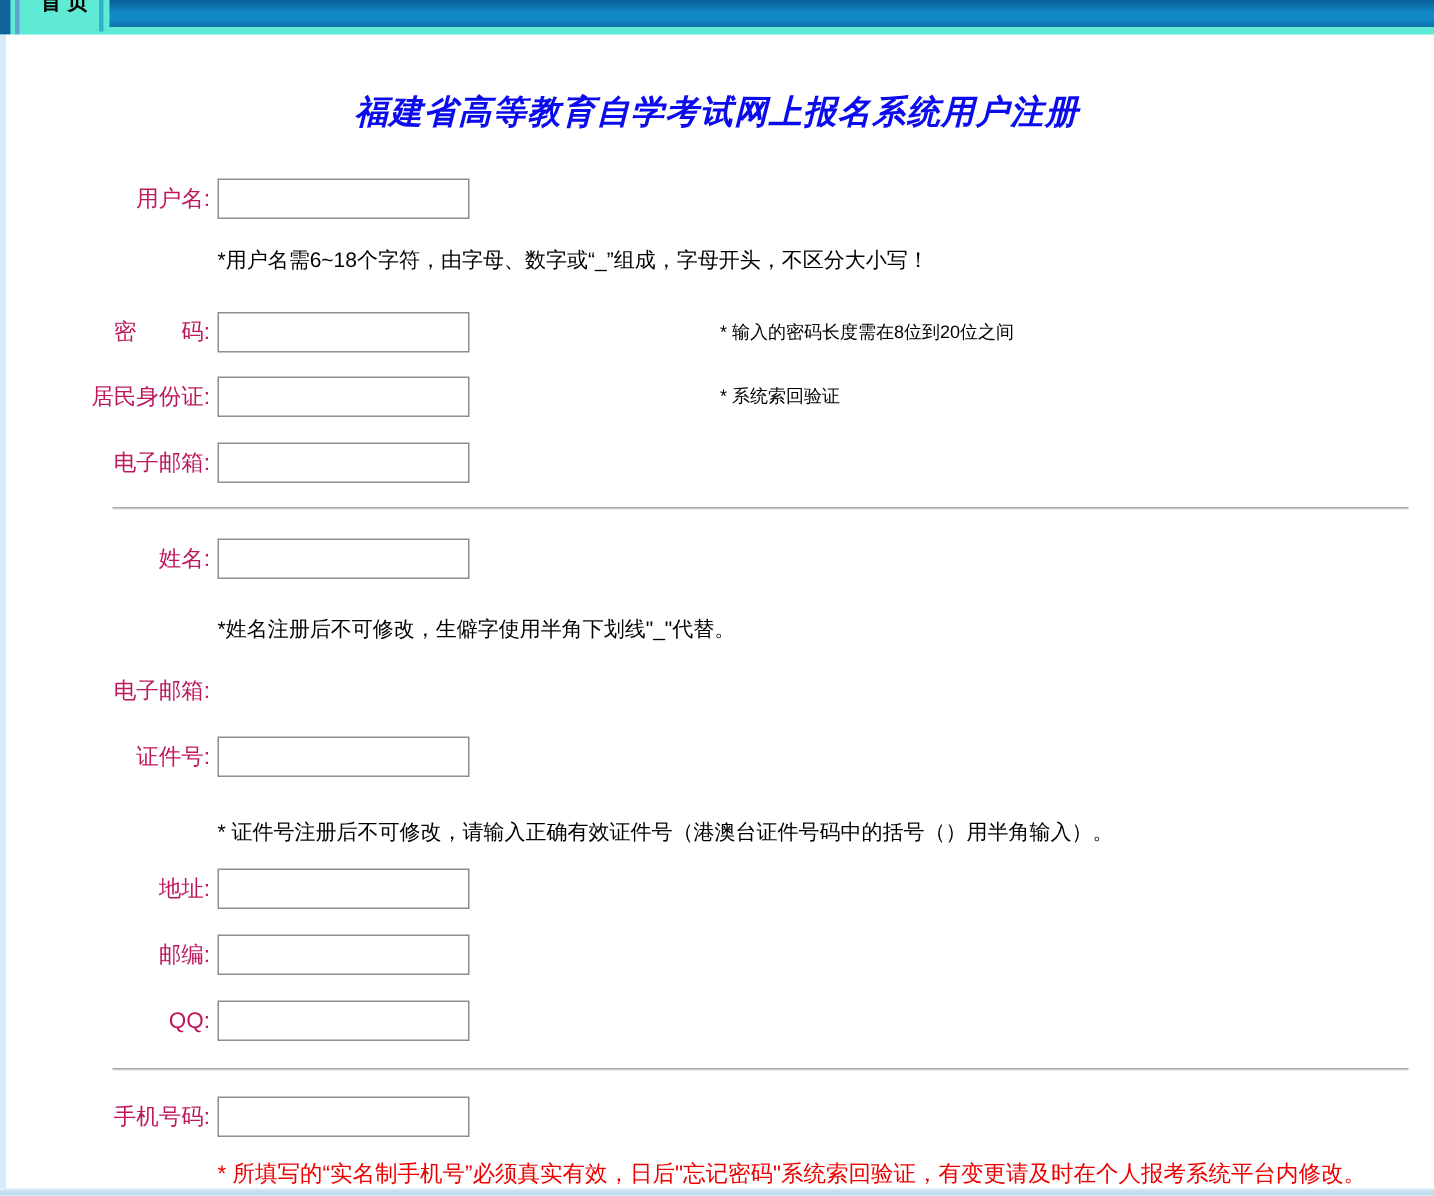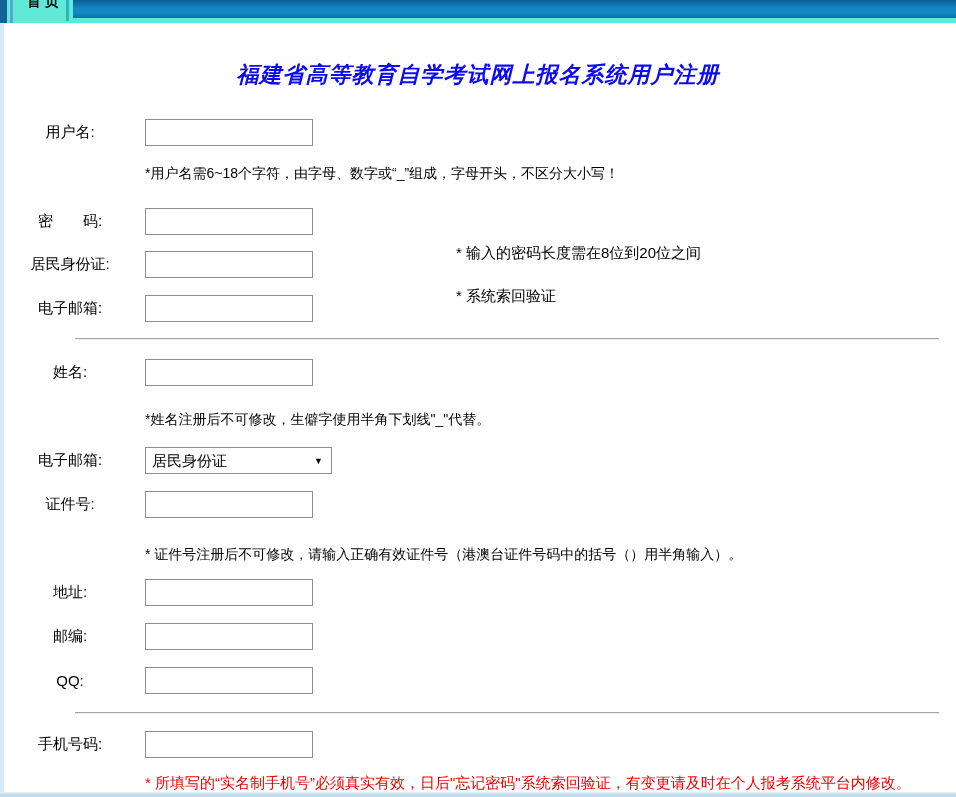--- a/index.html
+++ b/index.html
@@ -20,29 +20,29 @@
   
   .left-strip{position:absolute;left:0;top:23px;bottom:5px;width:4px;background:#d8eaf8;}
   .bottom-strip{position:absolute;left:0;bottom:0;width:100%;height:5px;
     background:linear-gradient(180deg,#eef6fc 0%,#c6dff0 40%,#b9d7ec 100%);}
   
   .title{position:absolute;top:60px;left:0;width:100%;margin:0;text-align:center;
     font-family:"Liberation Serif","DejaVu Serif",serif;
     font-size:22px;font-weight:bold;letter-spacing:1px;color:#0b0bee;font-style:italic;}
   
   .row{position:absolute;left:0;display:flex;align-items:center;height:27px;}
-  .lbl{width:140px;text-align:center;font-size:15px;color:#000000;white-space:pre;flex:none;}
+  .lbl{width:140px;text-align:right;font-size:15px;color:#be185d;white-space:pre;flex:none;}
   .txt{margin-left:5px;width:168px;height:27px;box-sizing:border-box;border:1px solid #8d8d8d;
     background:#fff;font-size:15px;padding:0 4px;border-radius:0;}
   .select-wrap{position:relative;margin-left:5px;display:inline-block;}
   .sel{width:187px;height:27px;box-sizing:border-box;border:1px solid #8d8d8d;background:#fff;
     font-size:15px;padding:0 22px 0 6px;appearance:none;-webkit-appearance:none;border-radius:0;color:#000;}
   .arrow{position:absolute;right:9px;top:50%;transform:translateY(-50%);font-size:9px;color:#000;pointer-events:none;line-height:1;}
   .hint{position:absolute;left:145px;font-size:14px;color:#000;white-space:nowrap;line-height:18px;}
-  .side-hint{position:absolute;left:456px;height:27px;display:flex;align-items:center;font-size:15px;color:#000;white-space:nowrap;margin-top:32px;}
+  .side-hint{position:absolute;left:480px;height:27px;display:flex;align-items:center;font-size:12px;color:#000;white-space:nowrap;}
   .hint-red{position:absolute;left:145px;top:774px;font-size:15px;color:#ee0000;white-space:nowrap;line-height:18px;}
   .divider{position:absolute;left:75px;right:17px;height:1px;background:#a6a6a6;box-shadow:0 1px 0 #ebebeb;}
 </style>
 </head>
 <body>
 
 <div class="topbar">
   <div class="corner-block"></div>
   <div class="vline-light"></div>
   <span class="tab-label">首 页</span>
@@ -81,26 +81,20 @@
 <div class="divider" style="top:338px"></div>
 
 <div class="row" style="top:359px">
   <label class="lbl">姓名:</label>
   <input class="txt" type="text" value="" style="">
 </div>
 <div class="hint" style="top:410px">*姓名注册后不可修改，生僻字使用半角下划线"_"代替。</div>
 
 <div class="row" style="top:447px">
   <label class="lbl">电子邮箱:</label>
-  <span class="select-wrap">
-    <select class="sel">
-      <option>居民身份证</option>
-    </select>
-    <span class="arrow">▼</span>
-  </span>
 </div>
 
 <div class="row" style="top:491px">
   <label class="lbl">证件号:</label>
   <input class="txt" type="text" value="" style="">
 </div>
 <div class="hint" style="top:545px">* 证件号注册后不可修改，请输入正确有效证件号（港澳台证件号码中的括号（）用半角输入）。</div>
 
 <div class="row" style="top:579px">
   <label class="lbl">地址:</label>

